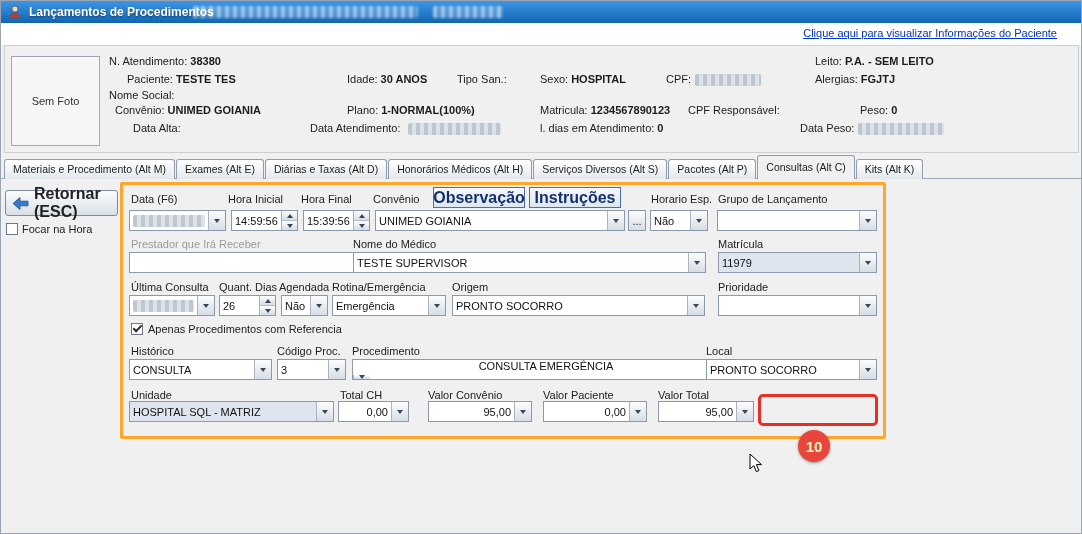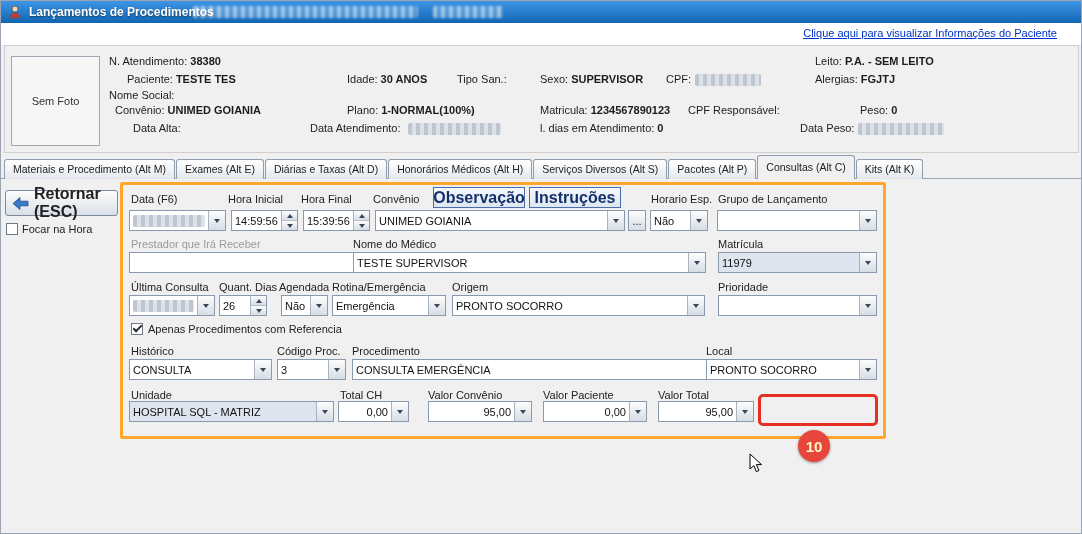--- a/index.html
+++ b/index.html
@@ -120,21 +120,21 @@
     <span class="pfield" style="left:122px;top:27px;">
       <span>Paciente:</span><span class="pv">TESTE TES</span>
     </span>
     <span class="pfield" style="left:342px;top:27px;">
       <span>Idade:</span><span class="pv">30 ANOS</span>
     </span>
     <span class="pfield" style="left:452px;top:27px;">
       <span>Tipo San.:</span><span class="pv"></span>
     </span>
     <span class="pfield" style="left:535px;top:27px;">
-      <span>Sexo:</span><span class="pv">SUPERVISOR</span>
+      <span>Sexo:</span><span class="pv">HOSPITAL</span>
     </span>
     <span class="pfield" style="left:661px;top:27px;">
       <span>CPF:</span>
     </span>
     <span class="redact" style="left:690px;top:28px;width:66px;"></span>
     <span class="pfield" style="left:810px;top:27px;">
       <span>Alergias:</span><span class="pv">FGJTJ</span>
     </span>
 
     <span class="pfield" style="left:104px;top:43px;">
@@ -284,21 +284,21 @@
   <span class="lbl" style="left:331px;top:280px;">Rotina/Emergência</span>
   <span class="lbl" style="left:451px;top:280px;">Origem</span>
   <span class="lbl" style="left:717px;top:280px;">Prioridade</span>
 
   <div class="dd" style="left:128px;top:294px;width:86px;">
     <span class="ddredact"></span>
     <span class="btn">
         <i class="tri"></i>
       </span>
   </div>
-  <div class="dd" style="left:218px;top:294px;width:48px;">
+  <div class="dd" style="left:218px;top:294px;width:57px;">
     <span class="val">26</span>
     <span class="spinbtns">
       <span class="sb">
           <i class="tri up"></i>
         </span>
       <span class="sb">
           <i class="tri"></i>
         </span>
     </span>
   </div>
@@ -342,21 +342,21 @@
     <span class="btn">
         <i class="tri"></i>
       </span>
   </div>
   <div class="dd" style="left:276px;top:358px;width:69px;">
     <span class="val">3</span>
     <span class="btn">
         <i class="tri"></i>
       </span>
   </div>
-  <div class="dd" style="left:351px;top:358px;width:388px;">
+  <div class="dd" style="left:351px;top:358px;width:388px;flex-direction:column;">
     <span class="val">CONSULTA EMERGÊNCIA</span>
     <span class="btn">
         <i class="tri"></i>
       </span>
   </div>
   <div class="dd" style="left:705px;top:358px;width:171px;">
     <span class="val">PRONTO SOCORRO</span>
     <span class="btn">
         <i class="tri"></i>
       </span>

